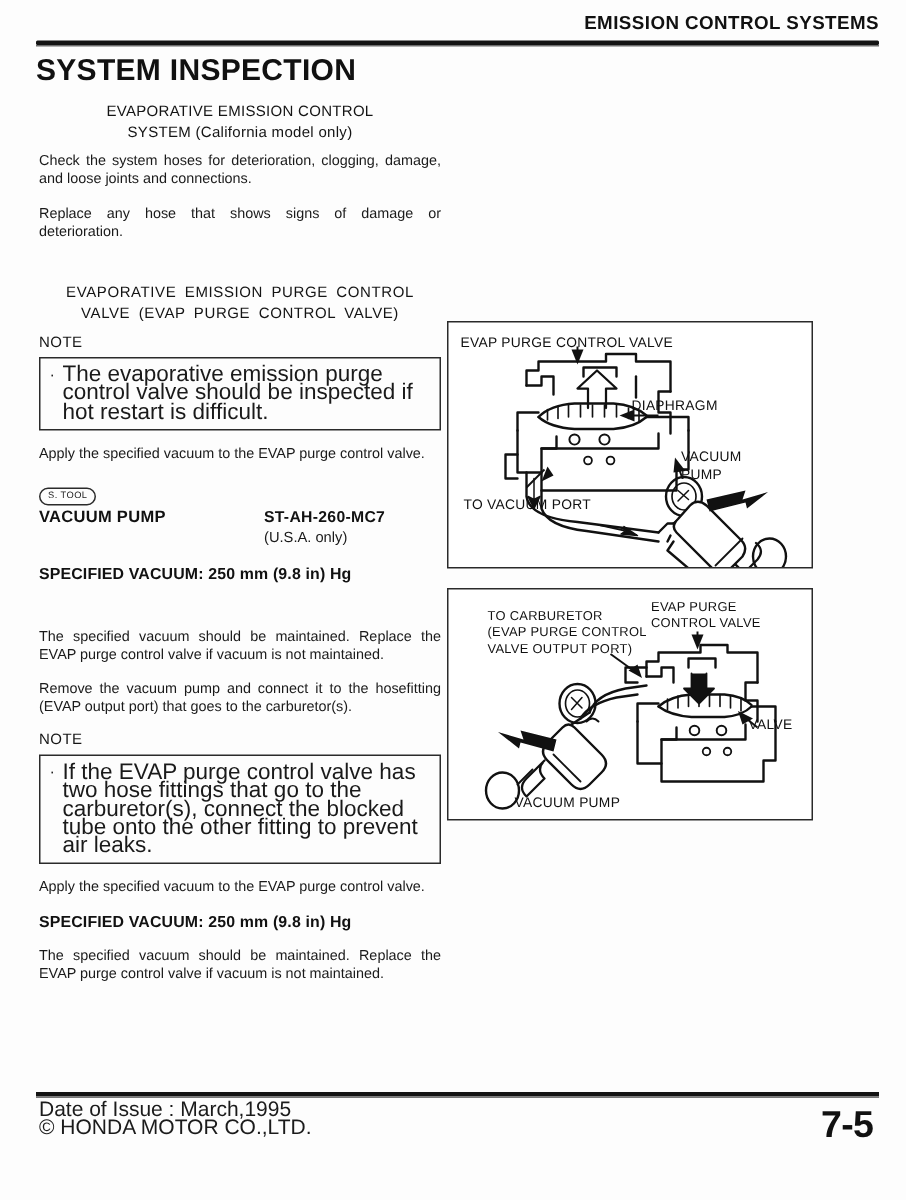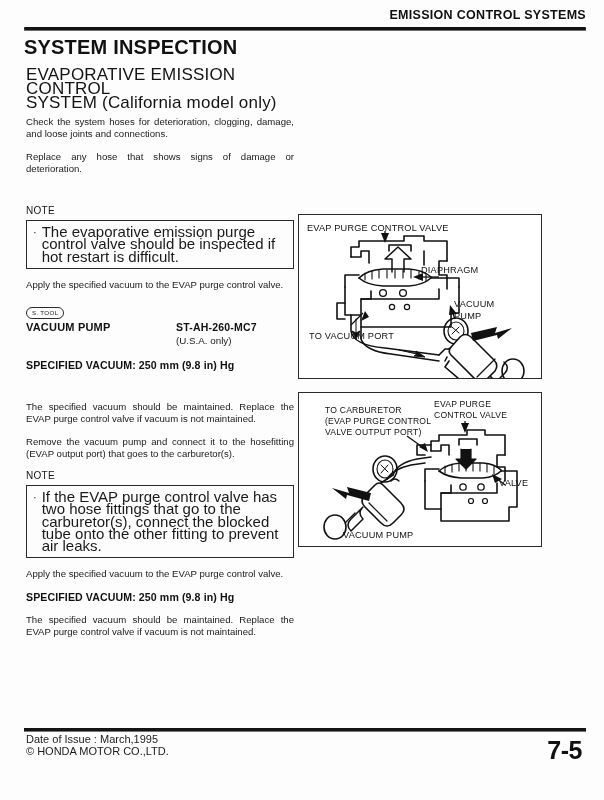--- a/index.html
+++ b/index.html
@@ -60,26 +60,27 @@
   }
 
   
   .col-left {
     position: absolute;
     left: 26px;
     top: 68px;
     width: 268px;
   }
   .sec-head {
-    font-size: 17px;
+    font-size: 10px;
     line-height: 14px;
     letter-spacing: 0.2px;
     color: #141414;
     margin: 0 0 6px 0;
     white-space: pre-line;
+    text-align: center;
   }
   .sec-head.spaced {
     letter-spacing: 0.4px;
     word-spacing: 2.5px;
   }
   p.body {
     font-size: 9.6px;
     line-height: 12.3px;
     margin: 0 0 10px 0;
     color: #1a1a1a;
@@ -185,21 +186,21 @@
     content: "";
     position: absolute;
     left: 0; right: 0; top: 2.6px;
     height: 1px;
     background: #777;
   }
   .ftr-text {
     position: absolute;
     left: 26px;
     top: 733px;
-    font-size: 11px;
+    font-size: 14px;
     line-height: 12px;
     color: #1b1b1b;
   }
   .page-num {
     position: absolute;
     right: 22px;
     top: 736px;
     font-size: 25px;
     font-weight: bold;
     letter-spacing: -0.5px;
@@ -218,20 +219,22 @@
 
   <div class="col-left">
 
     <div class="sec-head">EVAPORATIVE EMISSION CONTROL
 SYSTEM (California model only)</div>
     <p class="body">Check the system hoses for deterioration, clogging, damage, and loose joints and connections.</p>
     <p class="body">Replace any hose that shows signs of damage or deterioration.</p>
 
     <div style="height:18px"></div>
 
+    <div class="sec-head spaced">EVAPORATIVE EMISSION PURGE CONTROL
+VALVE (EVAP PURGE CONTROL VALVE)</div>
     <div class="note-label">NOTE</div>
     <div class="note-box">
       <span class="note-bullet">·</span>
       <span class="note-text">The evaporative emission purge control valve should be inspected if hot restart is difficult.</span>
     </div>
     <p class="body">Apply the specified vacuum to the EVAP purge control valve.</p>
 
     <div style="margin-top:4px">
       <div class="tool-badge">S. TOOL</div>
       <div class="tool-row">

